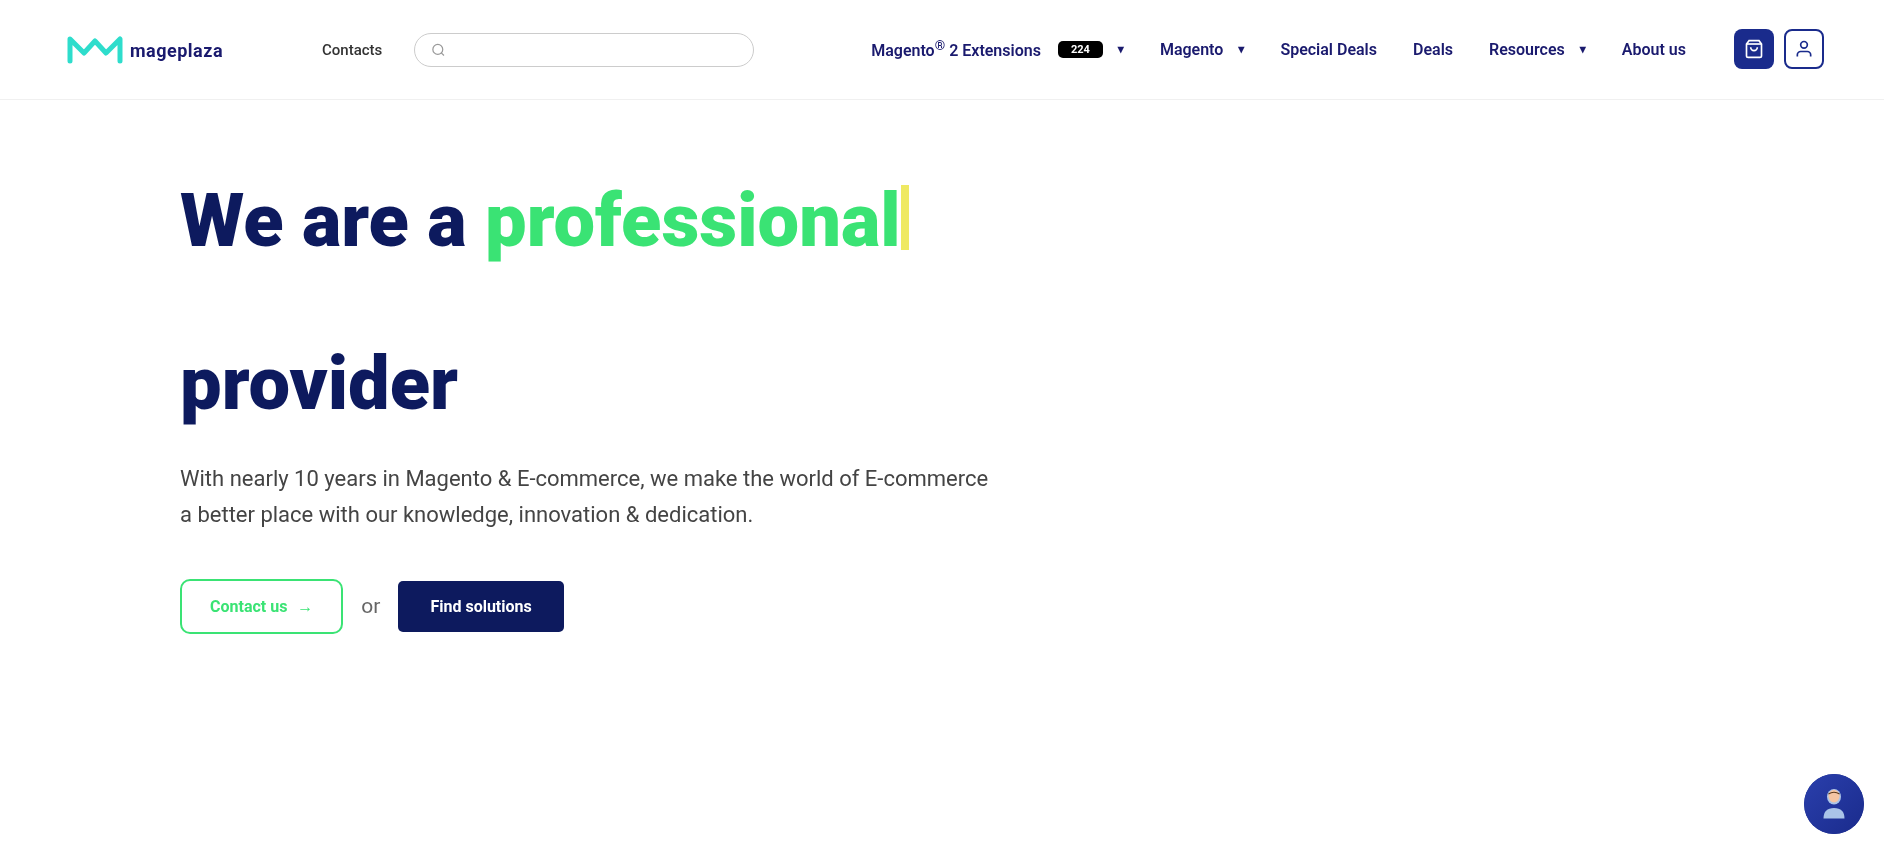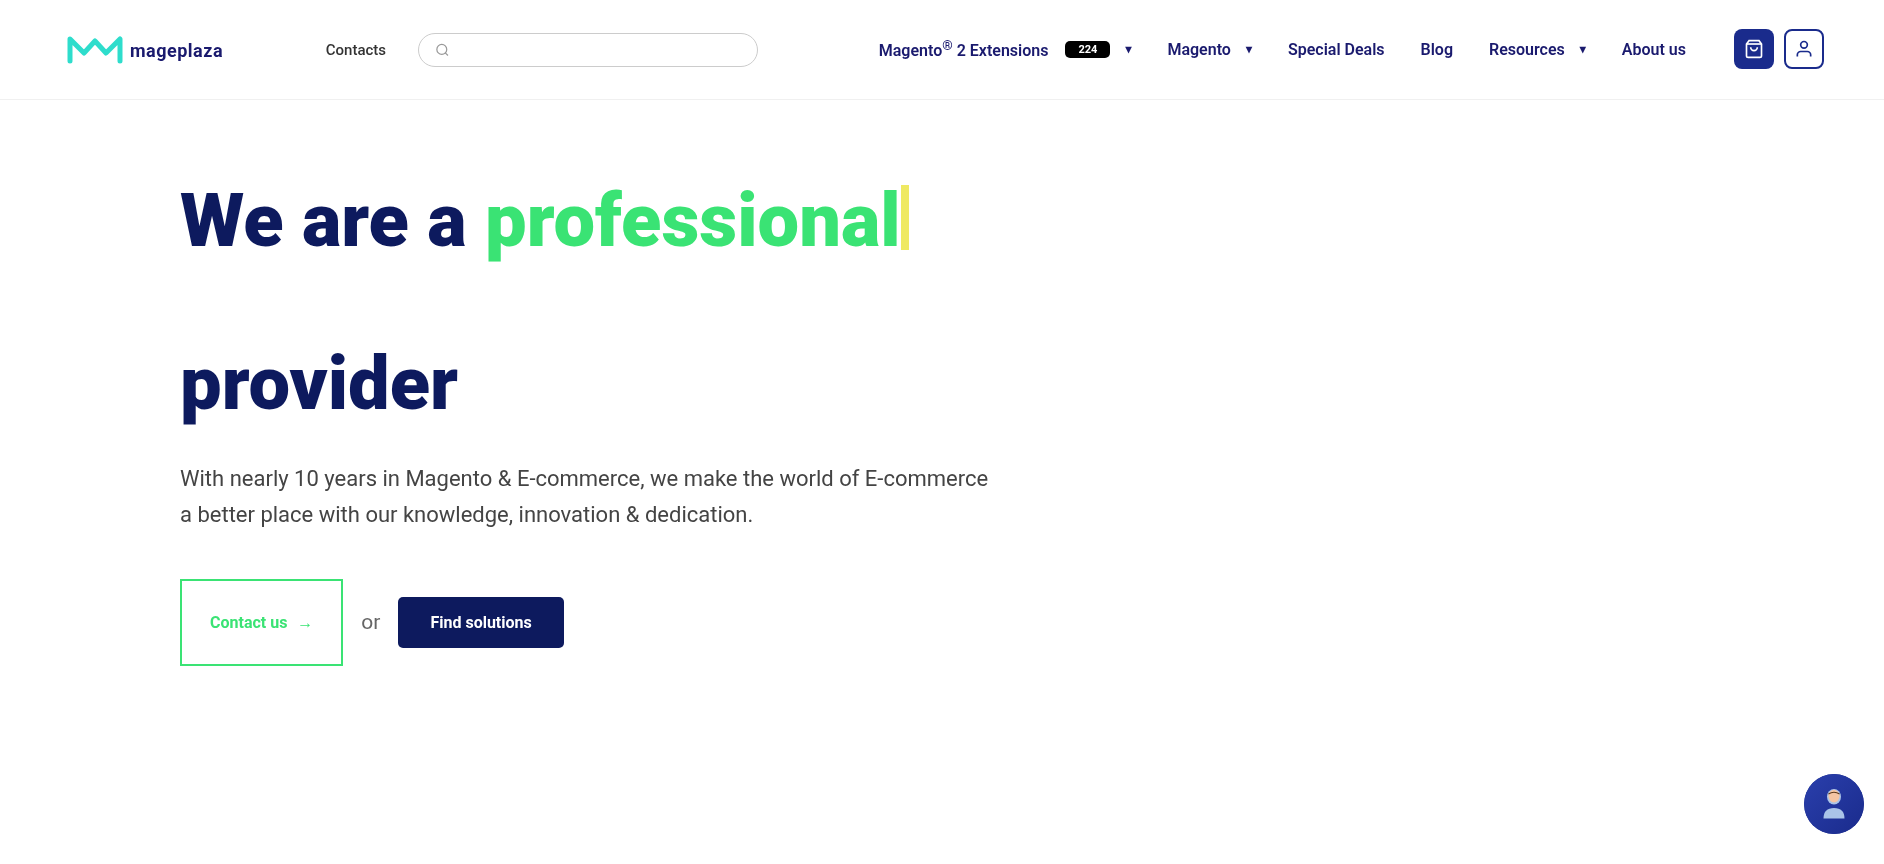--- a/index.html
+++ b/index.html
@@ -183,27 +183,27 @@
       margin-bottom: 45px;
     }
 
     .cta-row {
       display: flex;
       align-items: center;
       gap: 18px;
     }
 
     .btn-contact {
-      padding: 32px 28px;
+      padding: 16px 28px;
       border: 2px solid #3ae374;
       background: #fff;
       color: #3ae374;
       font-size: 16px;
       font-weight: 700;
-      border-radius: 0;
+      border-radius: 10px;
       cursor: pointer;
       display: flex;
       align-items: center;
       gap: 10px;
       text-decoration: none;
     }
 
     .btn-find {
       padding: 16px 32px;
       background: #0d1a5e;
@@ -292,21 +292,21 @@
             <span class="chevron-down">▾</span>
           </a>
         </li>
         <li>
           <a href="#">
             <span>Special Deals</span>
           </a>
         </li>
         <li>
           <a href="#">
-            <span>Blog</span>
+            <span>Deals</span>
           </a>
         </li>
         <li>
           <a href="#">
             <span>Resources</span>
             <span class="chevron-down">▾</span>
           </a>
         </li>
         <li>
           <a href="#">

